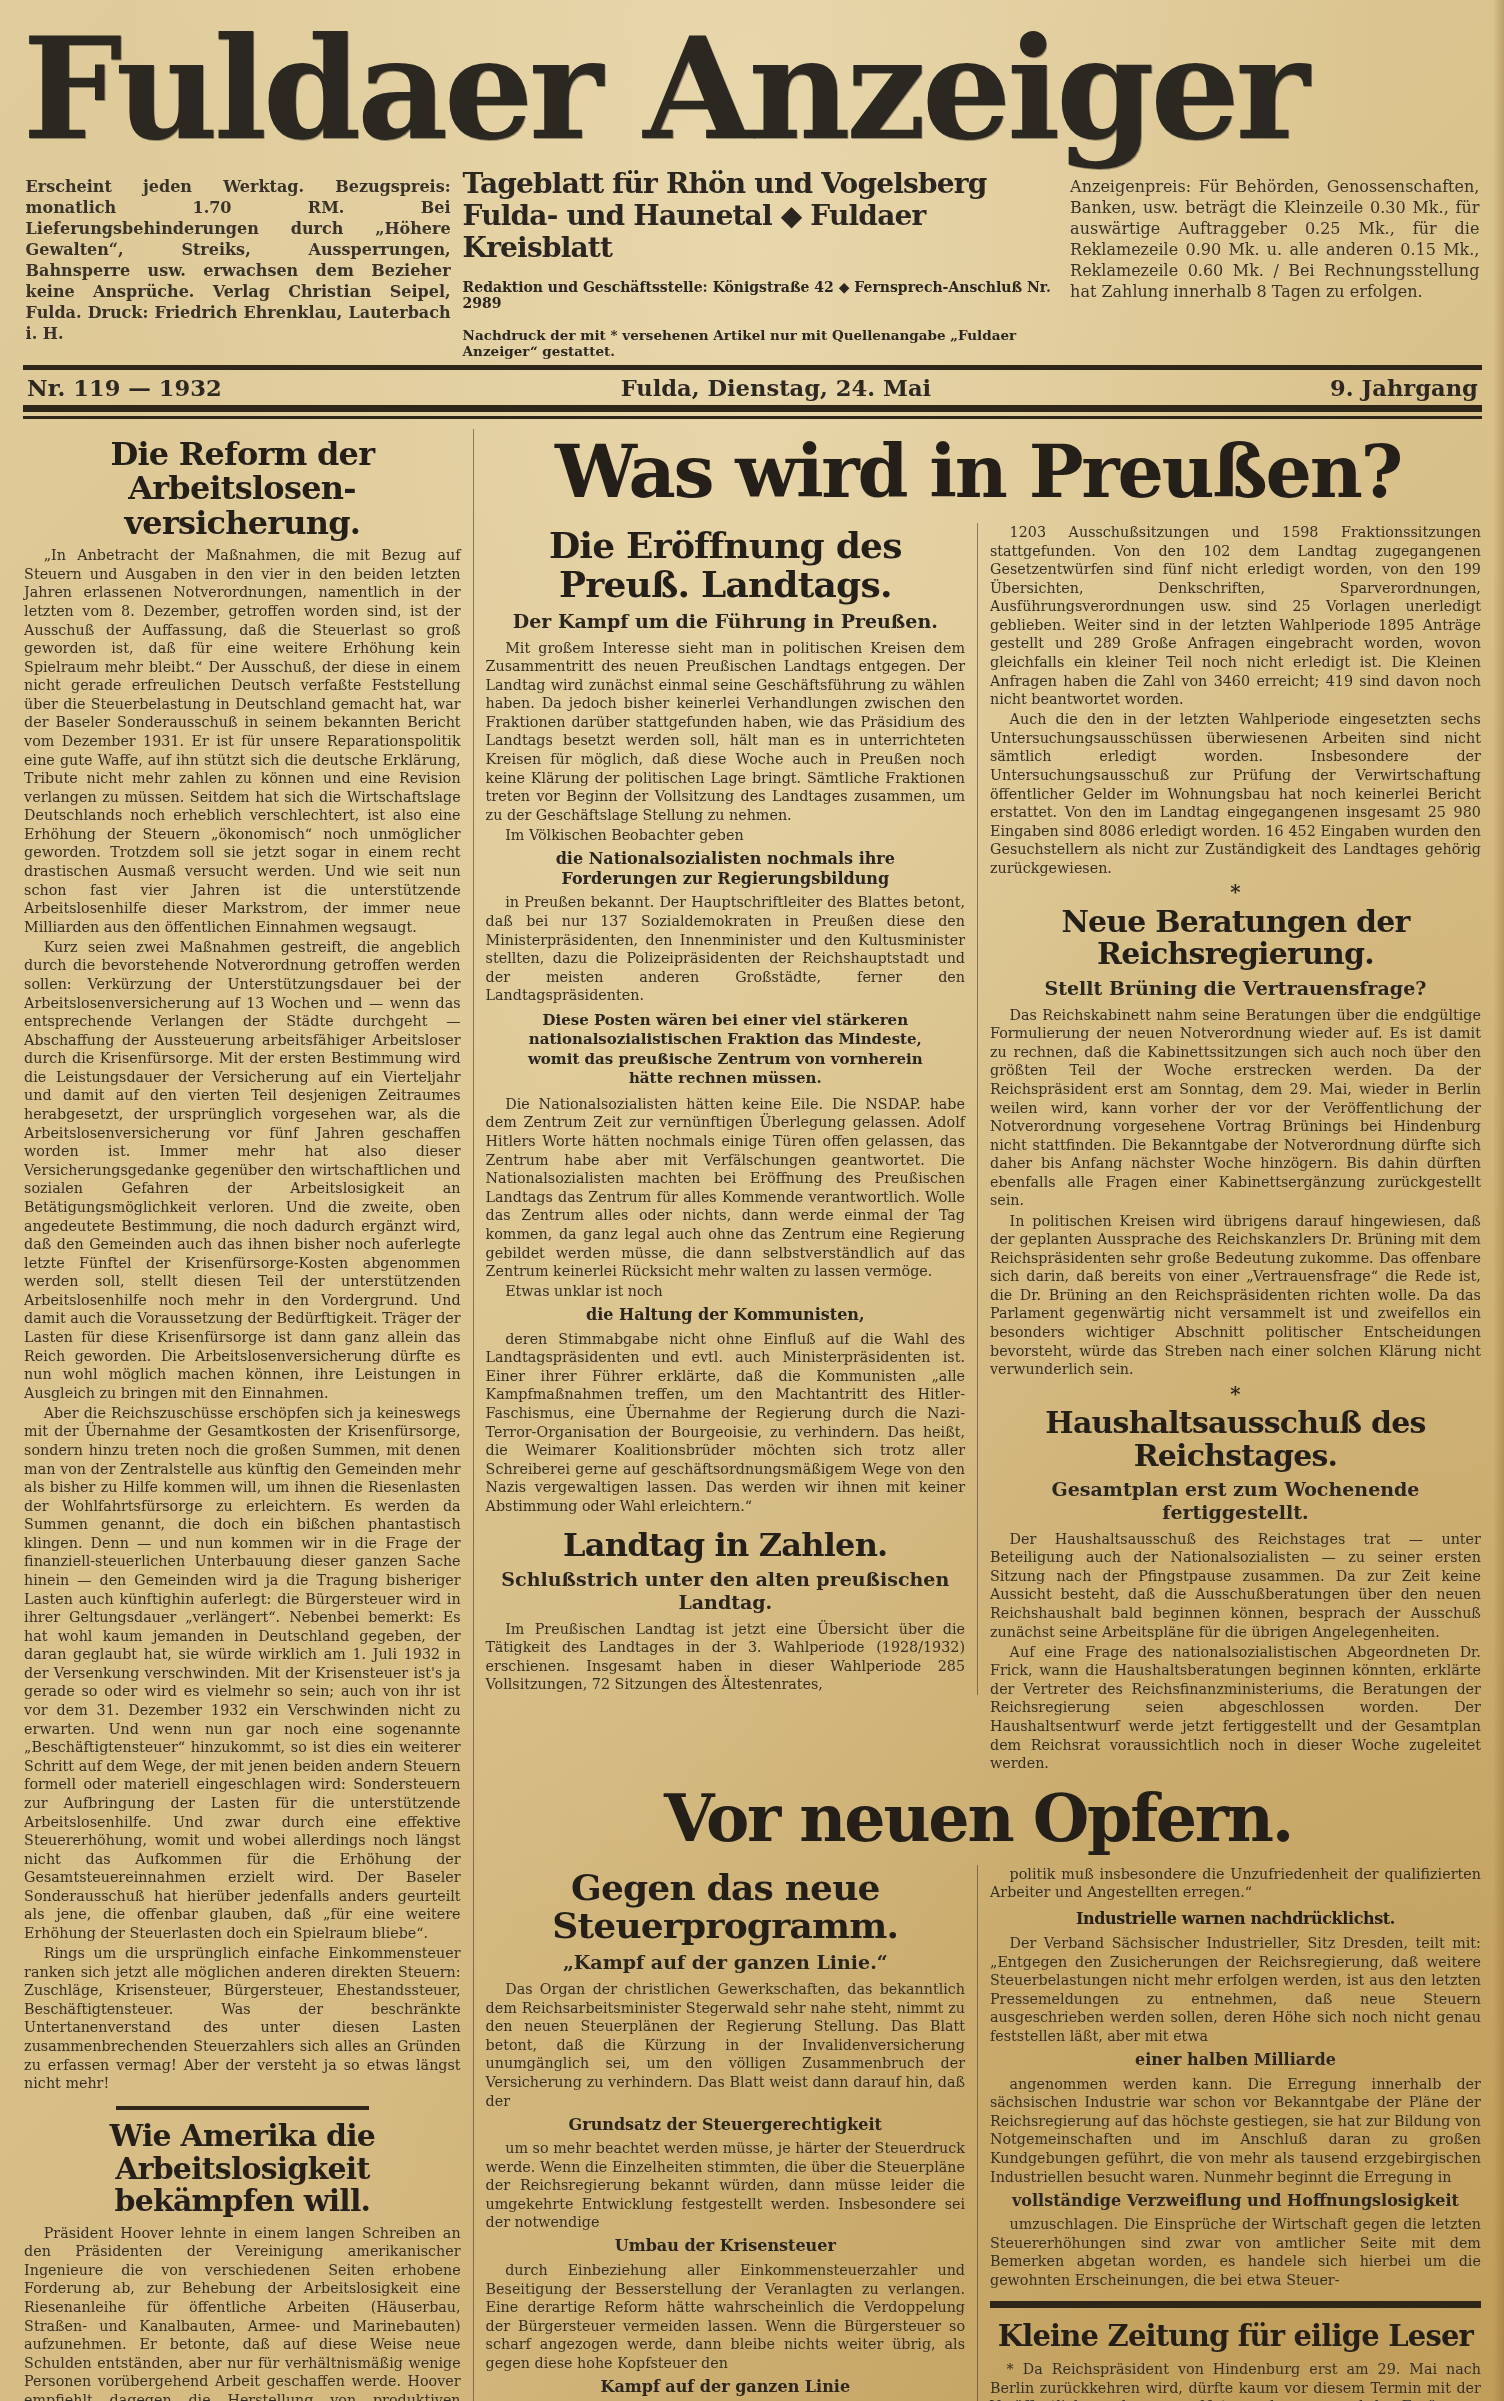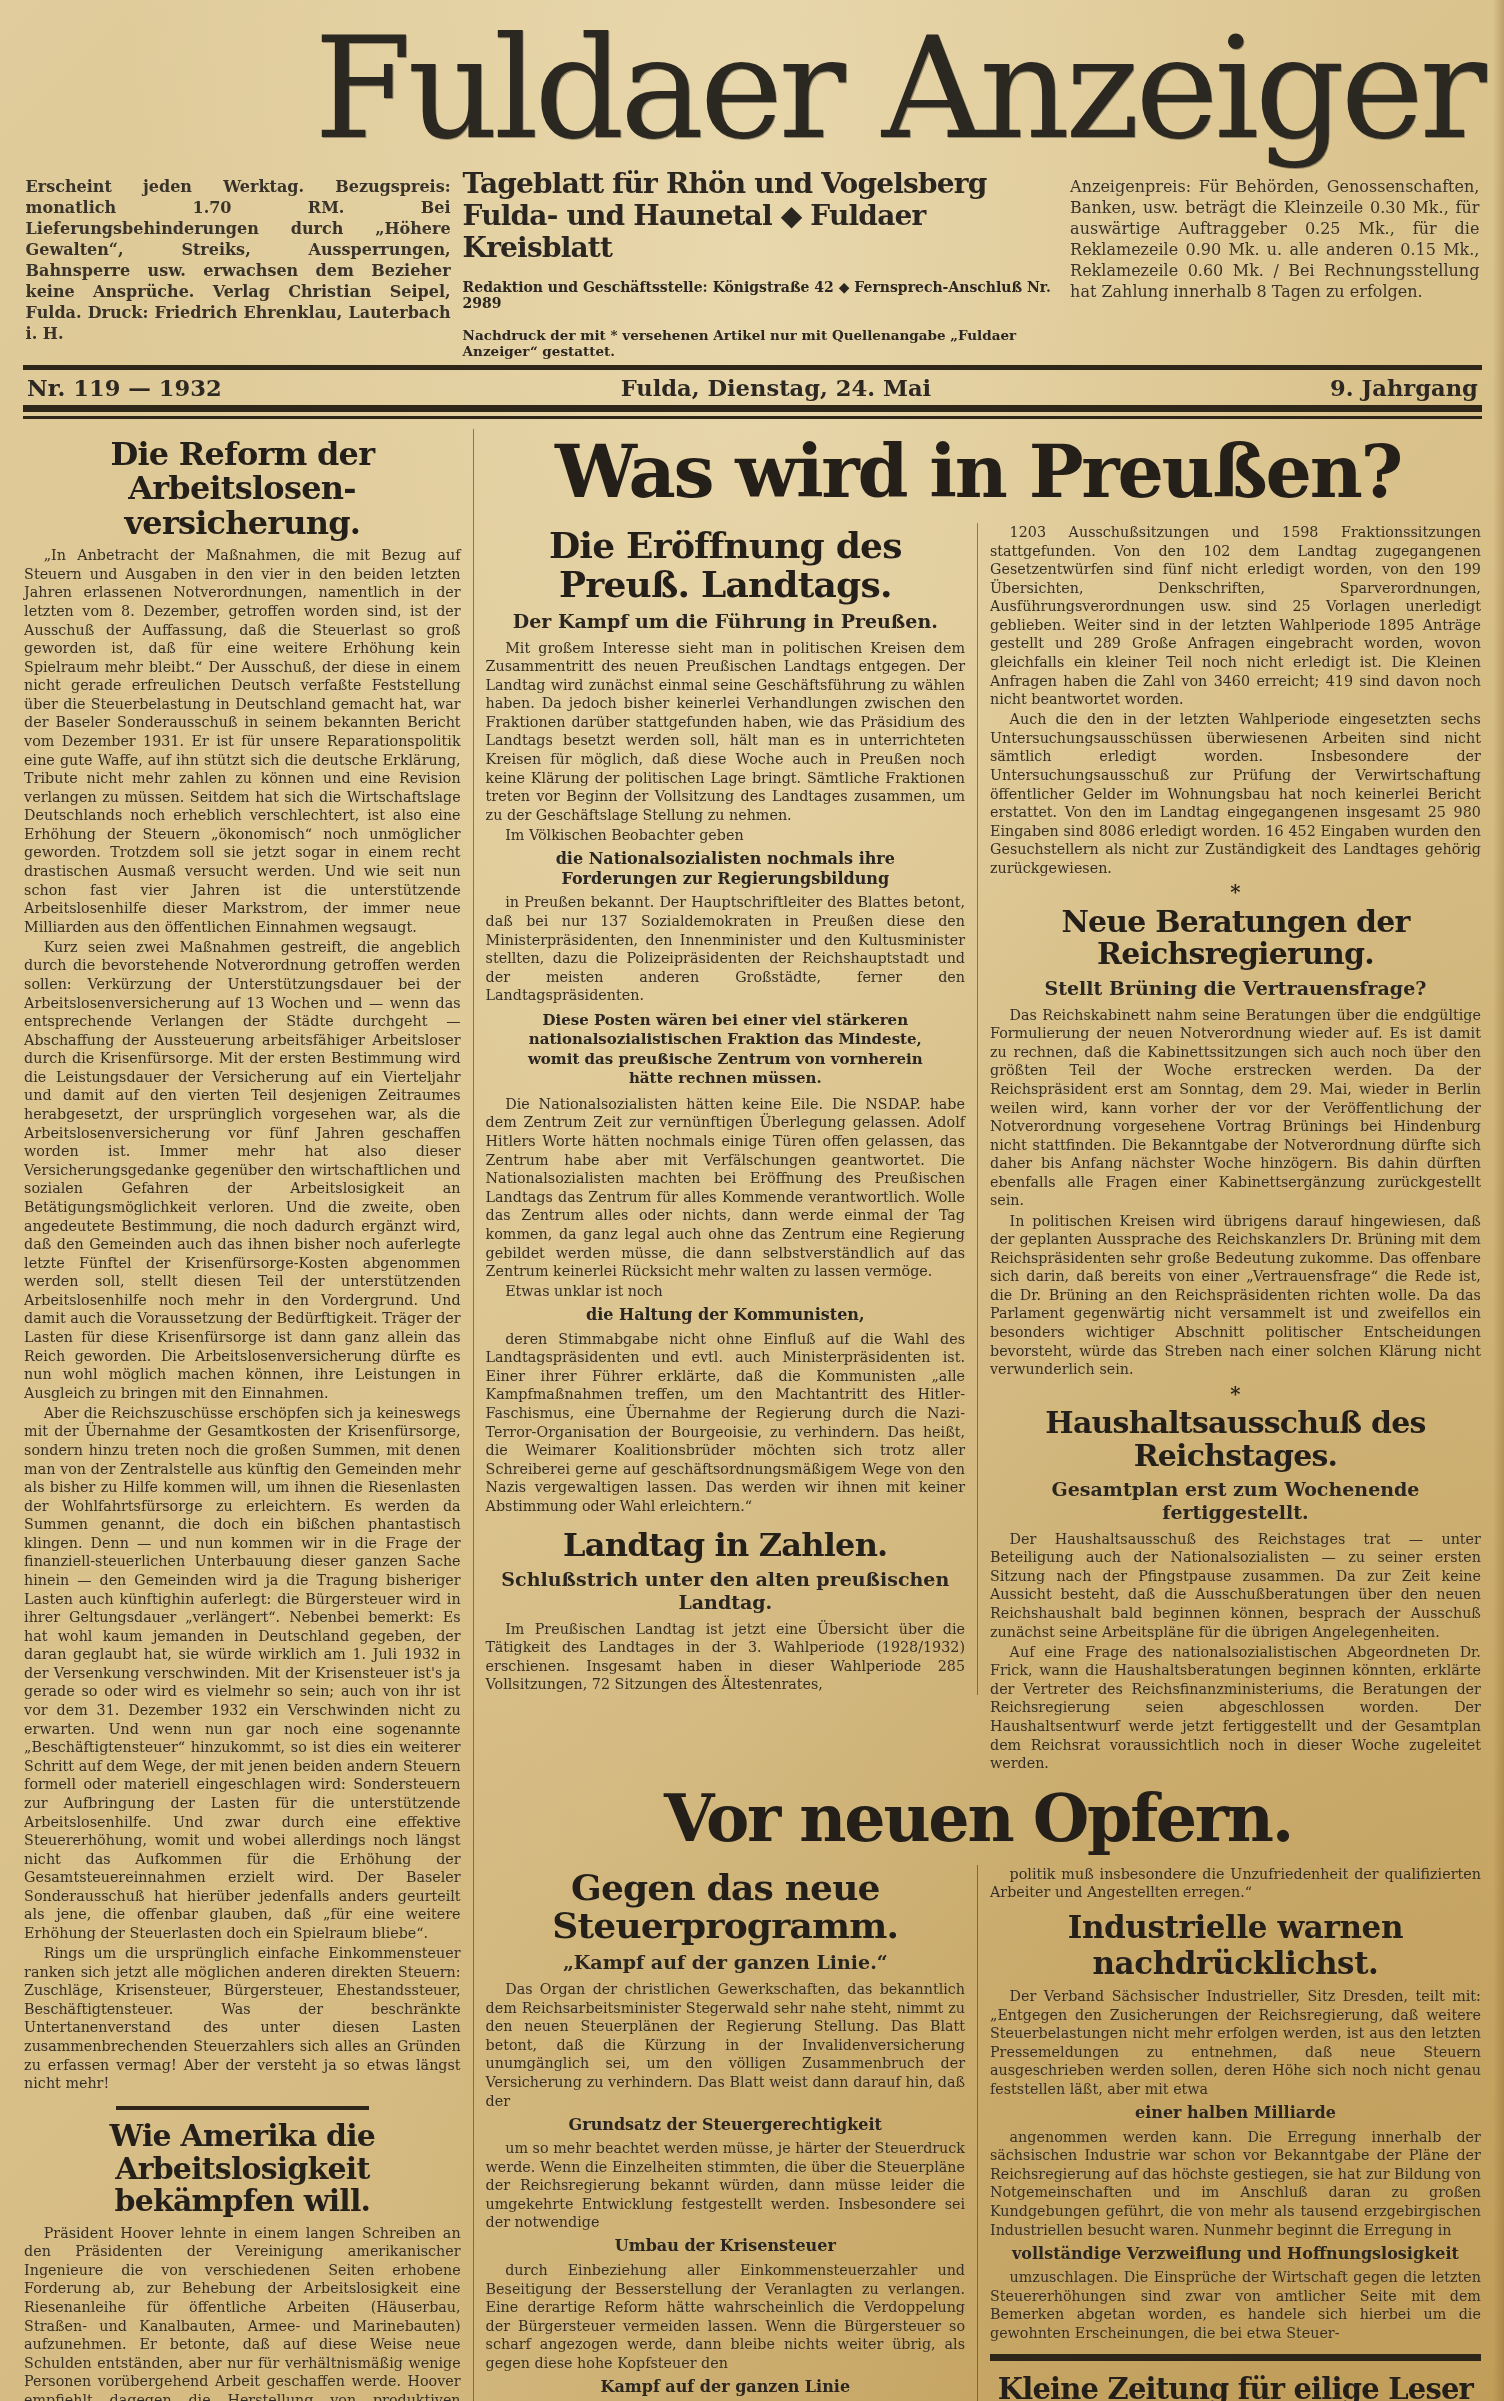--- a/index.html
+++ b/index.html
@@ -21,23 +21,23 @@
     box-sizing:border-box;
     padding:10.5px 22.6px 0 22.6px;
   }
   .page::after{
     content:"";position:absolute;top:0;right:0;width:12px;height:100%;
     background:linear-gradient(to right, rgba(0,0,0,0), rgba(120,85,30,0.35));
     pointer-events:none;
   }
   
   .masthead-title{
-    text-align:right;
+    text-align:left;
     font-size:141px;
-    font-weight:normal;
+    font-weight:bold;
     letter-spacing:-4.5px;
     line-height:1.0;
     color:#2b2721;
     margin:7.5px 0 4.5px 0;
     text-shadow:0.8px 0.8px 0 rgba(43,39,33,0.4);
     white-space:nowrap;
   }
   .header-info{
     display:flex;
     align-items:stretch;
@@ -137,21 +137,21 @@
   }
   p.crosshead{
     text-align:center;font-weight:bold;font-size:16px;
     color:#2c2620;margin:4.5px 18px 4.5px 18px;line-height:1.25;
   }
   p.boldp{
     text-align:center;font-weight:bold;font-size:15px;
     color:#2c2620;margin:6px 19.6px;line-height:1.3;
   }
   p.subhead{
-    text-align:center;font-weight:bold;font-size:31px;
+    text-align:center;font-weight:bold;font-size:16px;
     color:#262019;margin:7.5px 0 6px 0;letter-spacing:-0.4px;
   }
   p.newsitem{
     font-size:14.3px;line-height:1.3;text-align:justify;
     text-indent:16.6px;color:#352e25;margin-bottom:6px;
   }
   .star-sep{
     text-align:center;font-size:19.6px;font-weight:bold;color:#2c2620;
     margin:6px 0 3px 0;line-height:1;
   }

